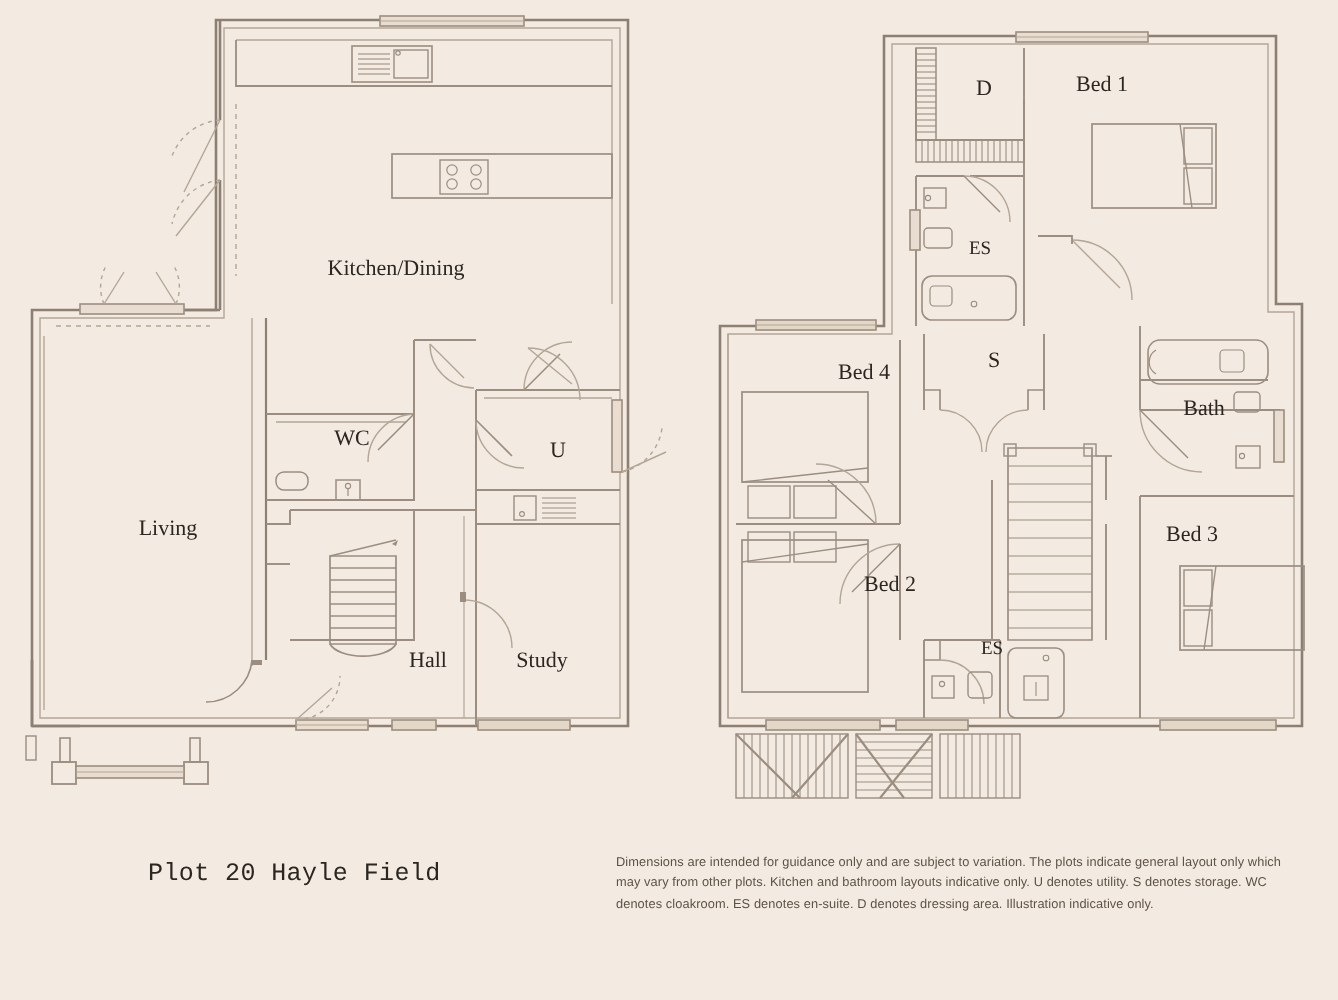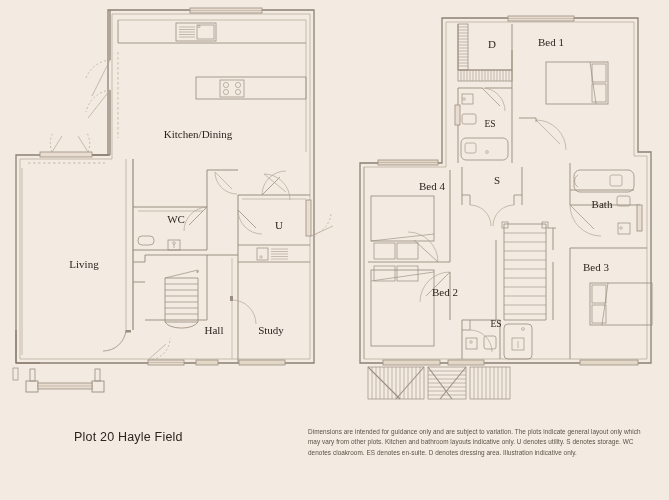--- a/index.html
+++ b/index.html
@@ -20,20 +20,21 @@
     dominant-baseline:middle;
   }
   .rm-label.sm{font-size:9.5px;}
   .plot-title{
     position:absolute;
     left:74px;top:430px;
     font-size:12.5px;
     color:#2b2620;
     letter-spacing:.2px;
     white-space:nowrap;
+    font-family:Liberation Mono, monospace;
   }
   .disclaimer{
     position:absolute;
     left:308px;top:427px;
     width:340px;
     font-size:6.4px;
     line-height:1.62;
     color:#5d5246;
     letter-spacing:.05px;
   }

